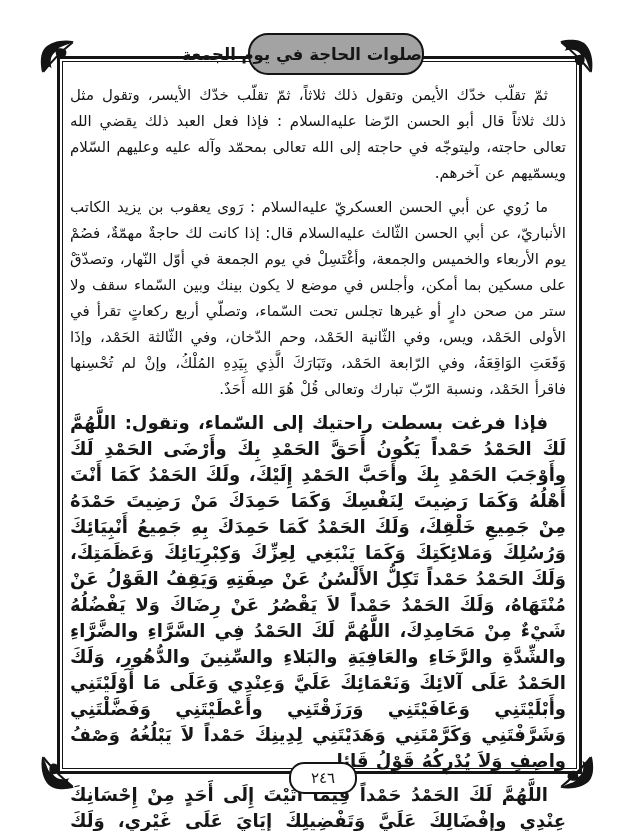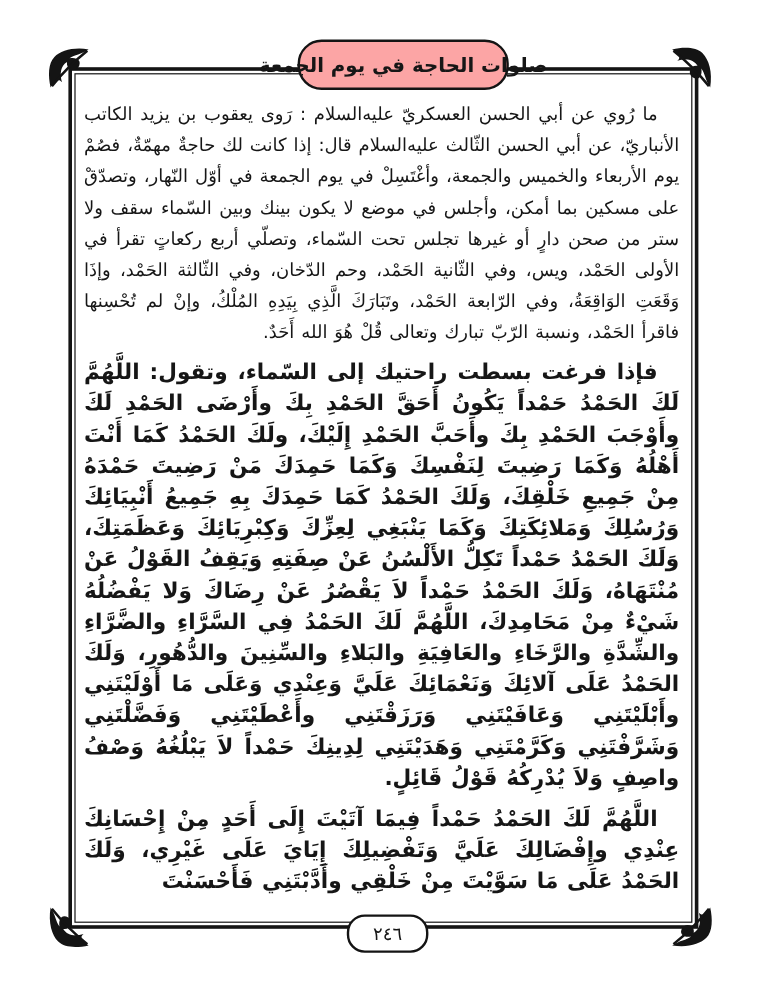--- a/index.html
+++ b/index.html
@@ -20,22 +20,22 @@
   
   .corner{position:absolute;width:38px;height:38px;z-index:3;}
   .corner svg{display:block;width:100%;height:100%;}
   .corner.tl{left:39px;top:38px;}
   .corner.tr{left:557px;top:38px;transform:rotate(90deg);}
   .corner.br{left:557px;top:753px;transform:rotate(180deg);}
   .corner.bl{left:39px;top:753px;transform:rotate(270deg);}
   
   .title-pill{
     position:absolute;left:248px;top:33px;width:172px;height:38px;z-index:4;
-    background:#fca5a5;border:2px solid #141414;border-radius:20px;
-    display:flex;align-items:center;justify-content:center;
+    background:#a3a3a3;border:2px solid #141414;border-radius:20px;
+    display:flex;align-items:center;justify-content:flex-start;
   }
   .title-pill span{
     font-weight:bold;font-size:16.5px;white-space:nowrap;direction:rtl;
   }
   
   .page-pill{
     position:absolute;left:289px;top:762px;width:64px;height:28px;z-index:4;
     background:#fff;border:2px solid #141414;border-radius:15px;
     display:flex;align-items:center;justify-content:center;
   }
@@ -83,20 +83,21 @@
       <path d="M3 33 C1 24 1 14 6 9 C11 4 21 1 33 3 C27 7 22 7 18 10 C24 9 28 12 25 17 C22 21 15 19 16 13 C11 16 10 22 12 29 C9 25 6 29 3 33 Z" fill="#141414"></path>
       <path d="M4 32 C12 22 22 12 32 4" stroke="#141414" stroke-width="2" fill="none"></path>
     </svg>
 </span>
 
 <div class="title-pill">
   <span>صلوات الحاجة في يوم الجمعة</span>
 </div>
 
 <div class="content">
+  <p class="para">ثمّ تقلّب خدّك الأيمن وتقول ذلك ثلاثاً، ثمّ تقلّب خدّك الأيسر، وتقول مثل ذلك ثلاثاً قال أبو الحسن الرّضا عليه‌السلام : فإذا فعل العبد ذلك يقضي الله تعالى حاجته، وليتوجّه في حاجته إلى الله تعالى بمحمّد وآله عليه وعليهم السّلام ويسمّيهم عن آخرهم.</p>
   <p class="para">ما رُوي عن أبي الحسن العسكريّ عليه‌السلام : رَوى يعقوب بن يزيد الكاتب الأنباريّ، عن أبي الحسن الثّالث عليه‌السلام قال: إذا كانت لك حاجةٌ مهمّةٌ، فصُمْ يوم الأربعاء والخميس والجمعة، وأغْتَسِلْ في يوم الجمعة في أوّل النّهار، وتصدّقْ على مسكين بما أمكن، وأجلس في موضع لا يكون بينك وبين السّماء سقف ولا ستر من صحن دارٍ أو غيرها تجلس تحت السّماء، وتصلّي أربع ركعاتٍ تقرأ في الأولى الحَمْد، ويس، وفي الثّانية الحَمْد، وحم الدّخان، وفي الثّالثة الحَمْد، وإذَا وَقَعَتِ الوَاقِعَةُ، وفي الرّابعة الحَمْد، وتَبَارَكَ الَّذِي بِيَدِهِ المُلْكُ، وإنْ لم تُحْسِنها فاقرأ الحَمْد، ونسبة الرّبّ تبارك وتعالى قُلْ هُوَ الله أَحَدٌ.</p>
   <p class="para dua">فإذا فرغت بسطت راحتيك إلى السّماء، وتقول: اللَّهُمَّ لَكَ الحَمْدُ حَمْداً يَكُونُ أَحَقَّ الحَمْدِ بِكَ وأَرْضَى الحَمْدِ لَكَ وأَوْجَبَ الحَمْدِ بِكَ وأَحَبَّ الحَمْدِ إِلَيْكَ، ولَكَ الحَمْدُ كَمَا أَنْتَ أَهْلُهُ وَكَمَا رَضِيتَ لِنَفْسِكَ وَكَمَا حَمِدَكَ مَنْ رَضِيتَ حَمْدَهُ مِنْ جَمِيعِ خَلْقِكَ، وَلَكَ الحَمْدُ كَمَا حَمِدَكَ بِهِ جَمِيعُ أَنْبِيَائِكَ وَرُسُلِكَ وَمَلائِكَتِكَ وَكَمَا يَنْبَغِي لِعِزِّكَ وَكِبْرِيَائِكَ وَعَظَمَتِكَ، وَلَكَ الحَمْدُ حَمْداً تَكِلُّ الأَلْسُنُ عَنْ صِفَتِهِ وَيَقِفُ القَوْلُ عَنْ مُنْتَهَاهُ، وَلَكَ الحَمْدُ حَمْداً لاَ يَقْصُرُ عَنْ رِضَاكَ وَلا يَفْضُلُهُ شَيْءٌ مِنْ مَحَامِدِكَ، اللَّهُمَّ لَكَ الحَمْدُ فِي السَّرَّاءِ والضَّرَّاءِ والشِّدَّةِ والرَّخَاءِ والعَافِيَةِ والبَلاءِ والسِّنِينَ والدُّهُورِ، وَلَكَ الحَمْدُ عَلَى آلائِكَ وَنَعْمَائِكَ عَلَيَّ وَعِنْدِي وَعَلَى مَا أَوْلَيْتَنِي وأَبْلَيْتَنِي وَعَافَيْتَنِي وَرَزَقْتَنِي وأَعْطَيْتَنِي وَفَضَّلْتَنِي وَشَرَّفْتَنِي وَكَرَّمْتَنِي وَهَدَيْتَنِي لِدِينِكَ حَمْداً لاَ يَبْلُغُهُ وَصْفُ واصِفٍ وَلاَ يُدْرِكُهُ قَوْلُ قَائِلٍ.</p>
   <p class="para dua">اللَّهُمَّ لَكَ الحَمْدُ حَمْداً فِيمَا آتَيْتَ إِلَى أَحَدٍ مِنْ إِحْسَانِكَ عِنْدِي وإِفْضَالِكَ عَلَيَّ وَتَفْضِيلِكَ إِيَايَ عَلَى غَيْرِي، وَلَكَ الحَمْدُ عَلَى مَا سَوَّيْتَ مِنْ خَلْقِي وأَدَّبْتَنِي فَأَحْسَنْتَ</p>
 </div>
 
 <div class="page-pill">
   <span>٢٤٦</span>
 </div>
 
 </body></html>

